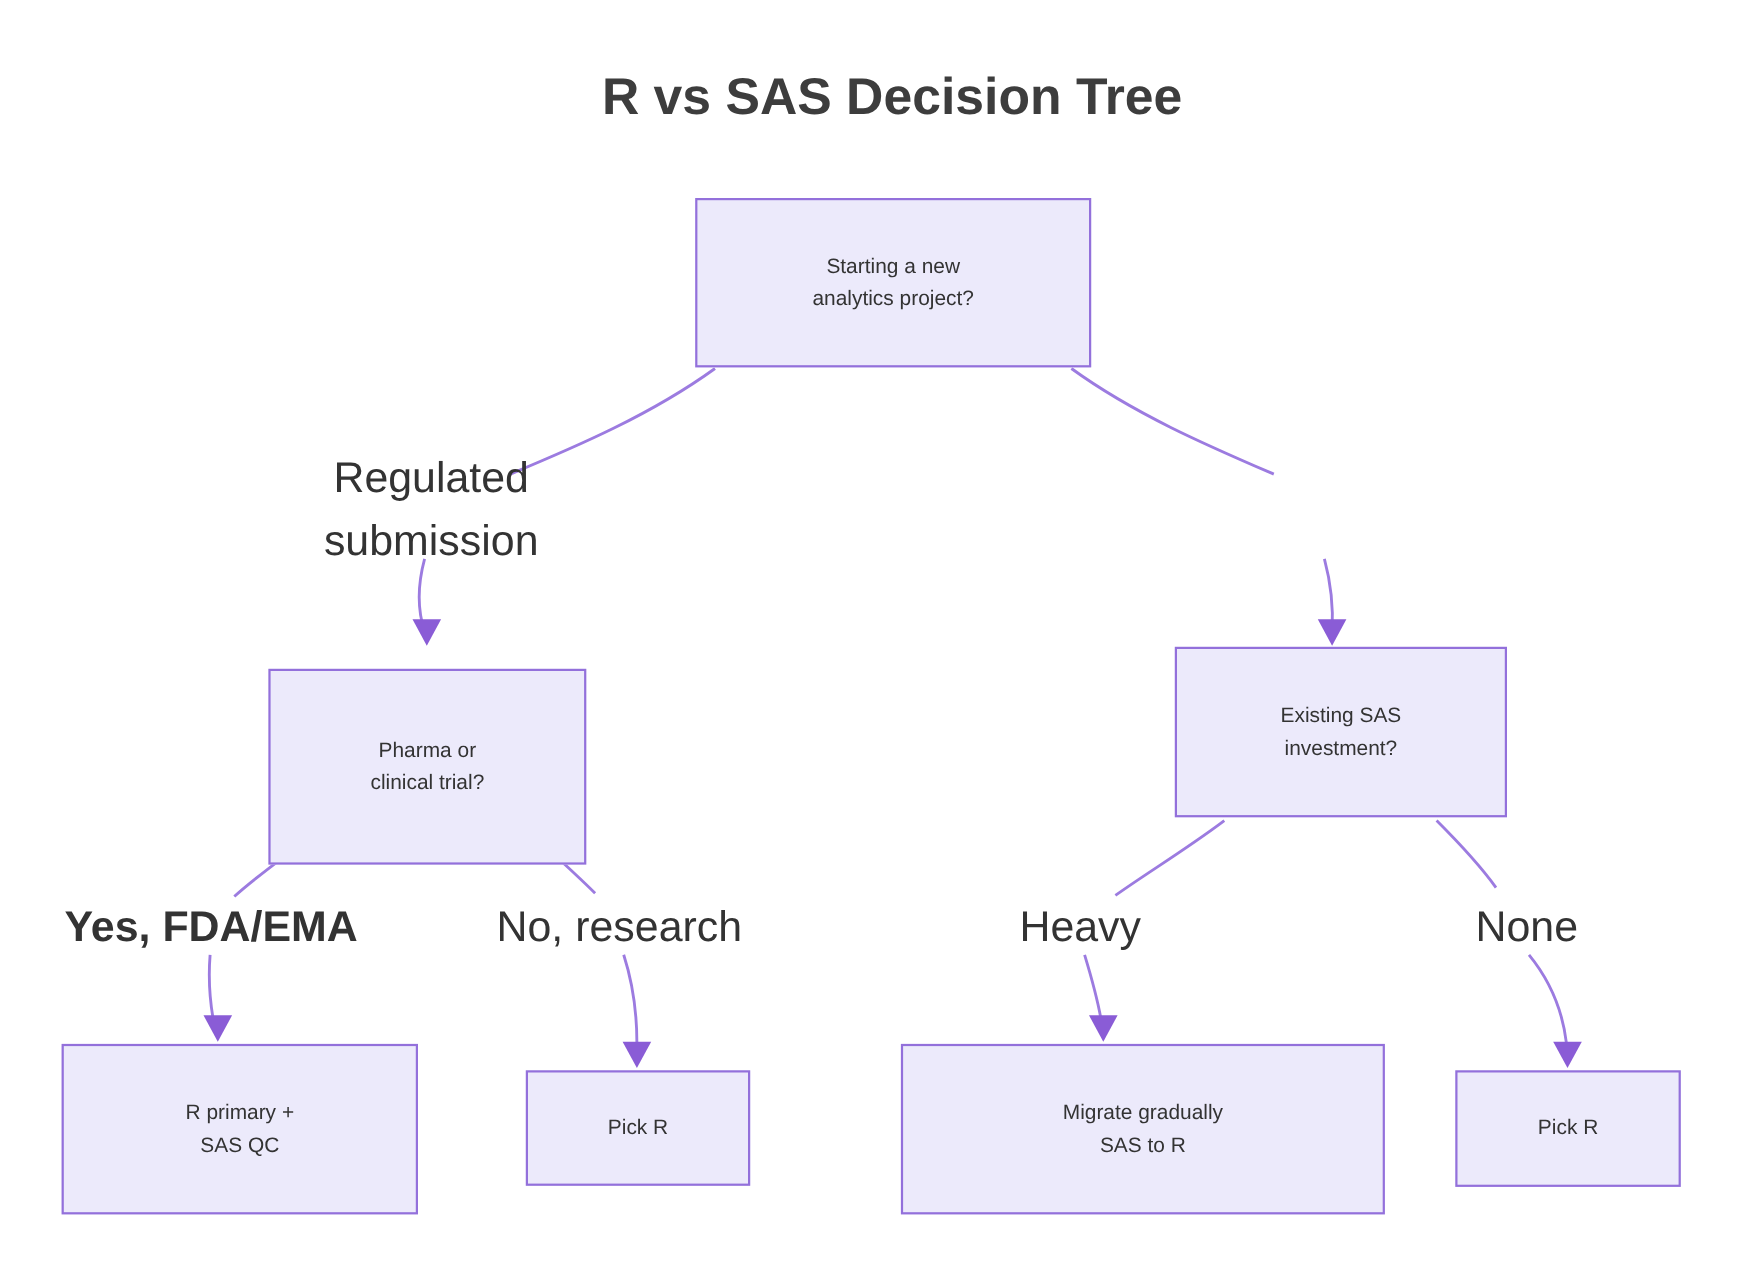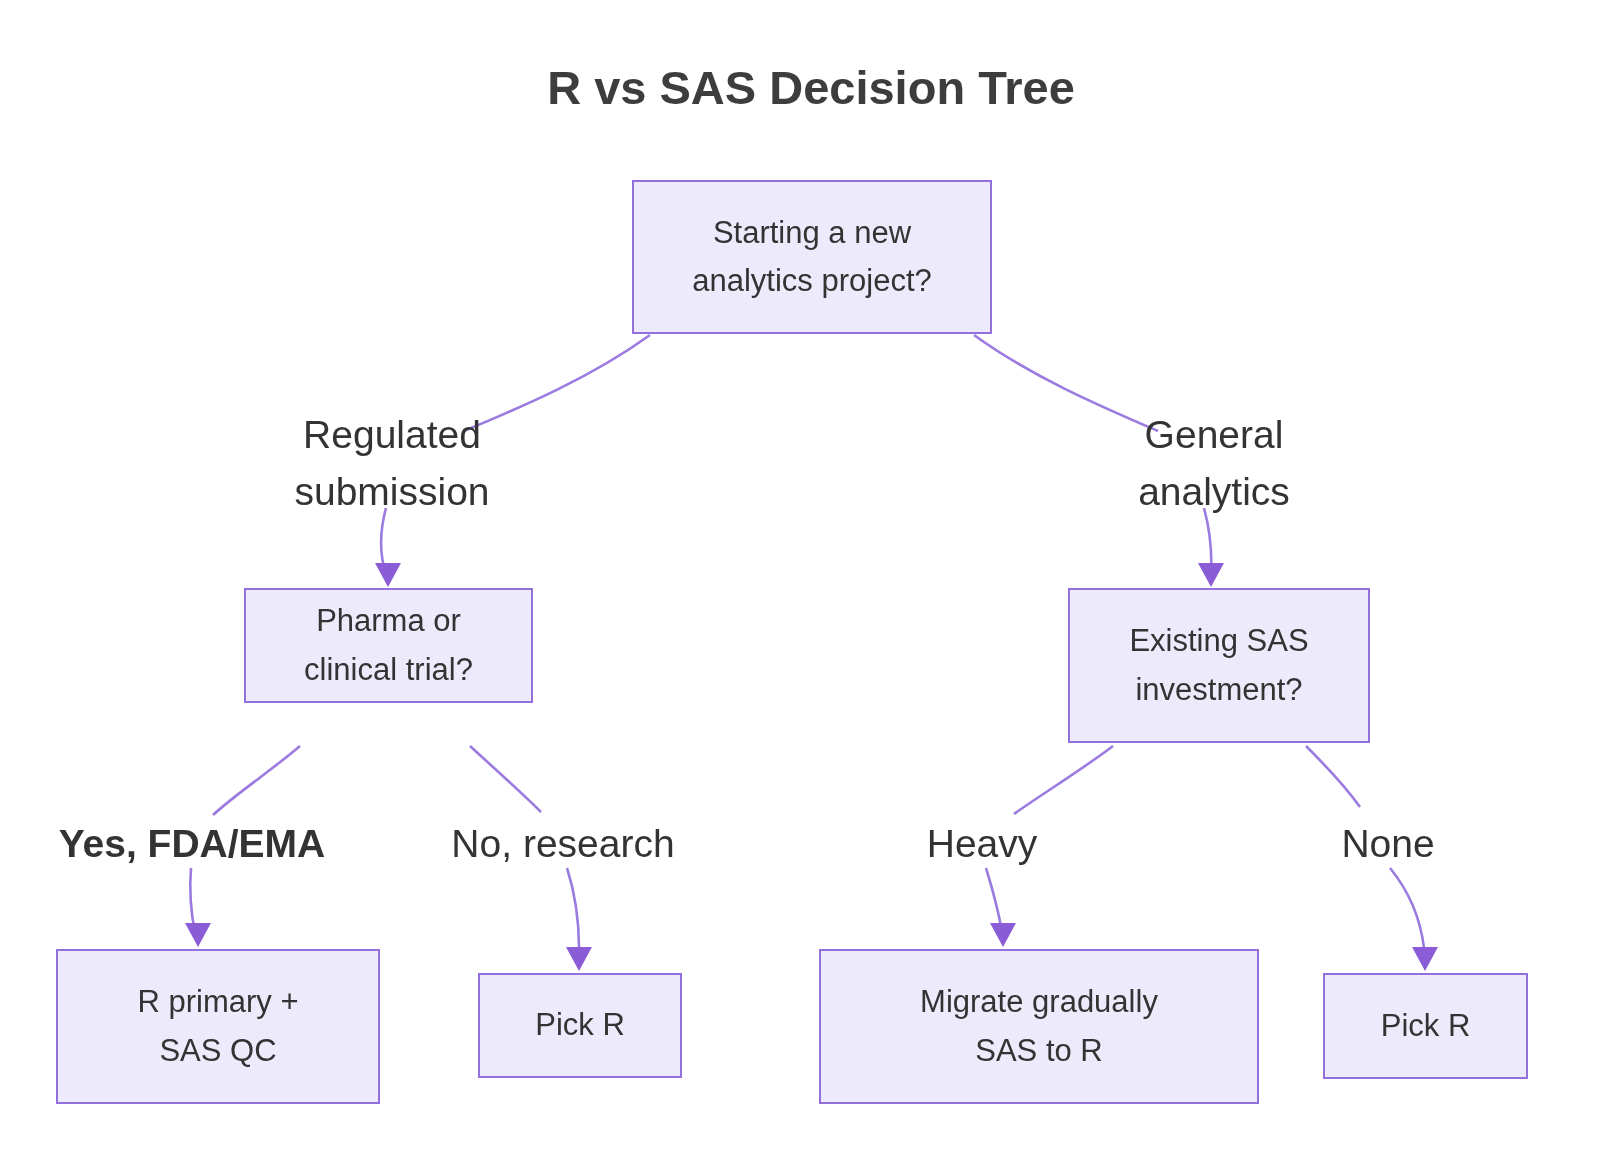--- a/index.html
+++ b/index.html
@@ -37,21 +37,21 @@
     border: 2px solid #9370DB;
     box-sizing: border-box;
     display: flex;
     align-items: center;
     justify-content: center;
   }
   .node span {
     display: block;
     text-align: center;
     white-space: pre-line;
-    font-size: 31px;
+    font-size: 19px;
     line-height: 1.55;
     color: #333333;
   }
   .edge-label {
     position: absolute;
     transform: translate(-50%, -50%);
     text-align: center;
     white-space: pre-line;
     font-size: 39px;
     line-height: 1.45;
@@ -96,21 +96,21 @@
       <path class="edge" d="M 1390 868 C 1408 890, 1420 915, 1424 948" stroke="#9C7BE0"></path>
       <polygon points="1412,947 1438,947 1425,971" fill="#8A5CD6"></polygon>
     </g>
   </svg>
 
   <div class="node" style="left:632px; top:180px; width:360px; height:154px;">
     <span>Starting a new
 analytics project?</span>
   </div>
 
-  <div class="node" style="left:244px; top:588px; width:289px; height:115px;">
+  <div class="node" style="left:244px; top:608px; width:289px; height:178px;">
     <span>Pharma or
 clinical trial?</span>
   </div>
 
   <div class="node" style="left:1068px; top:588px; width:302px; height:155px;">
     <span>Existing SAS
 investment?</span>
   </div>
 
   <div class="node" style="left:56px; top:949px; width:324px; height:155px;">
@@ -127,22 +127,20 @@
 SAS to R</span>
   </div>
 
   <div class="node" style="left:1323px; top:973px; width:205px; height:106px;">
     <span>Pick R</span>
   </div>
 
   <div class="edge-label" style="left:392px; top:464px;">Regulated
 submission</div>
 
-  <div class="edge-label" style="left:1214px; top:464px;">General
-analytics</div>
 
   <div class="edge-label" style="left:192px; top:844px;font-weight:bold;">Yes, FDA/EMA</div>
 
   <div class="edge-label" style="left:563px; top:844px;">No, research</div>
 
   <div class="edge-label" style="left:982px; top:844px;">Heavy</div>
 
   <div class="edge-label" style="left:1388px; top:844px;">None</div>
 
 </div>

